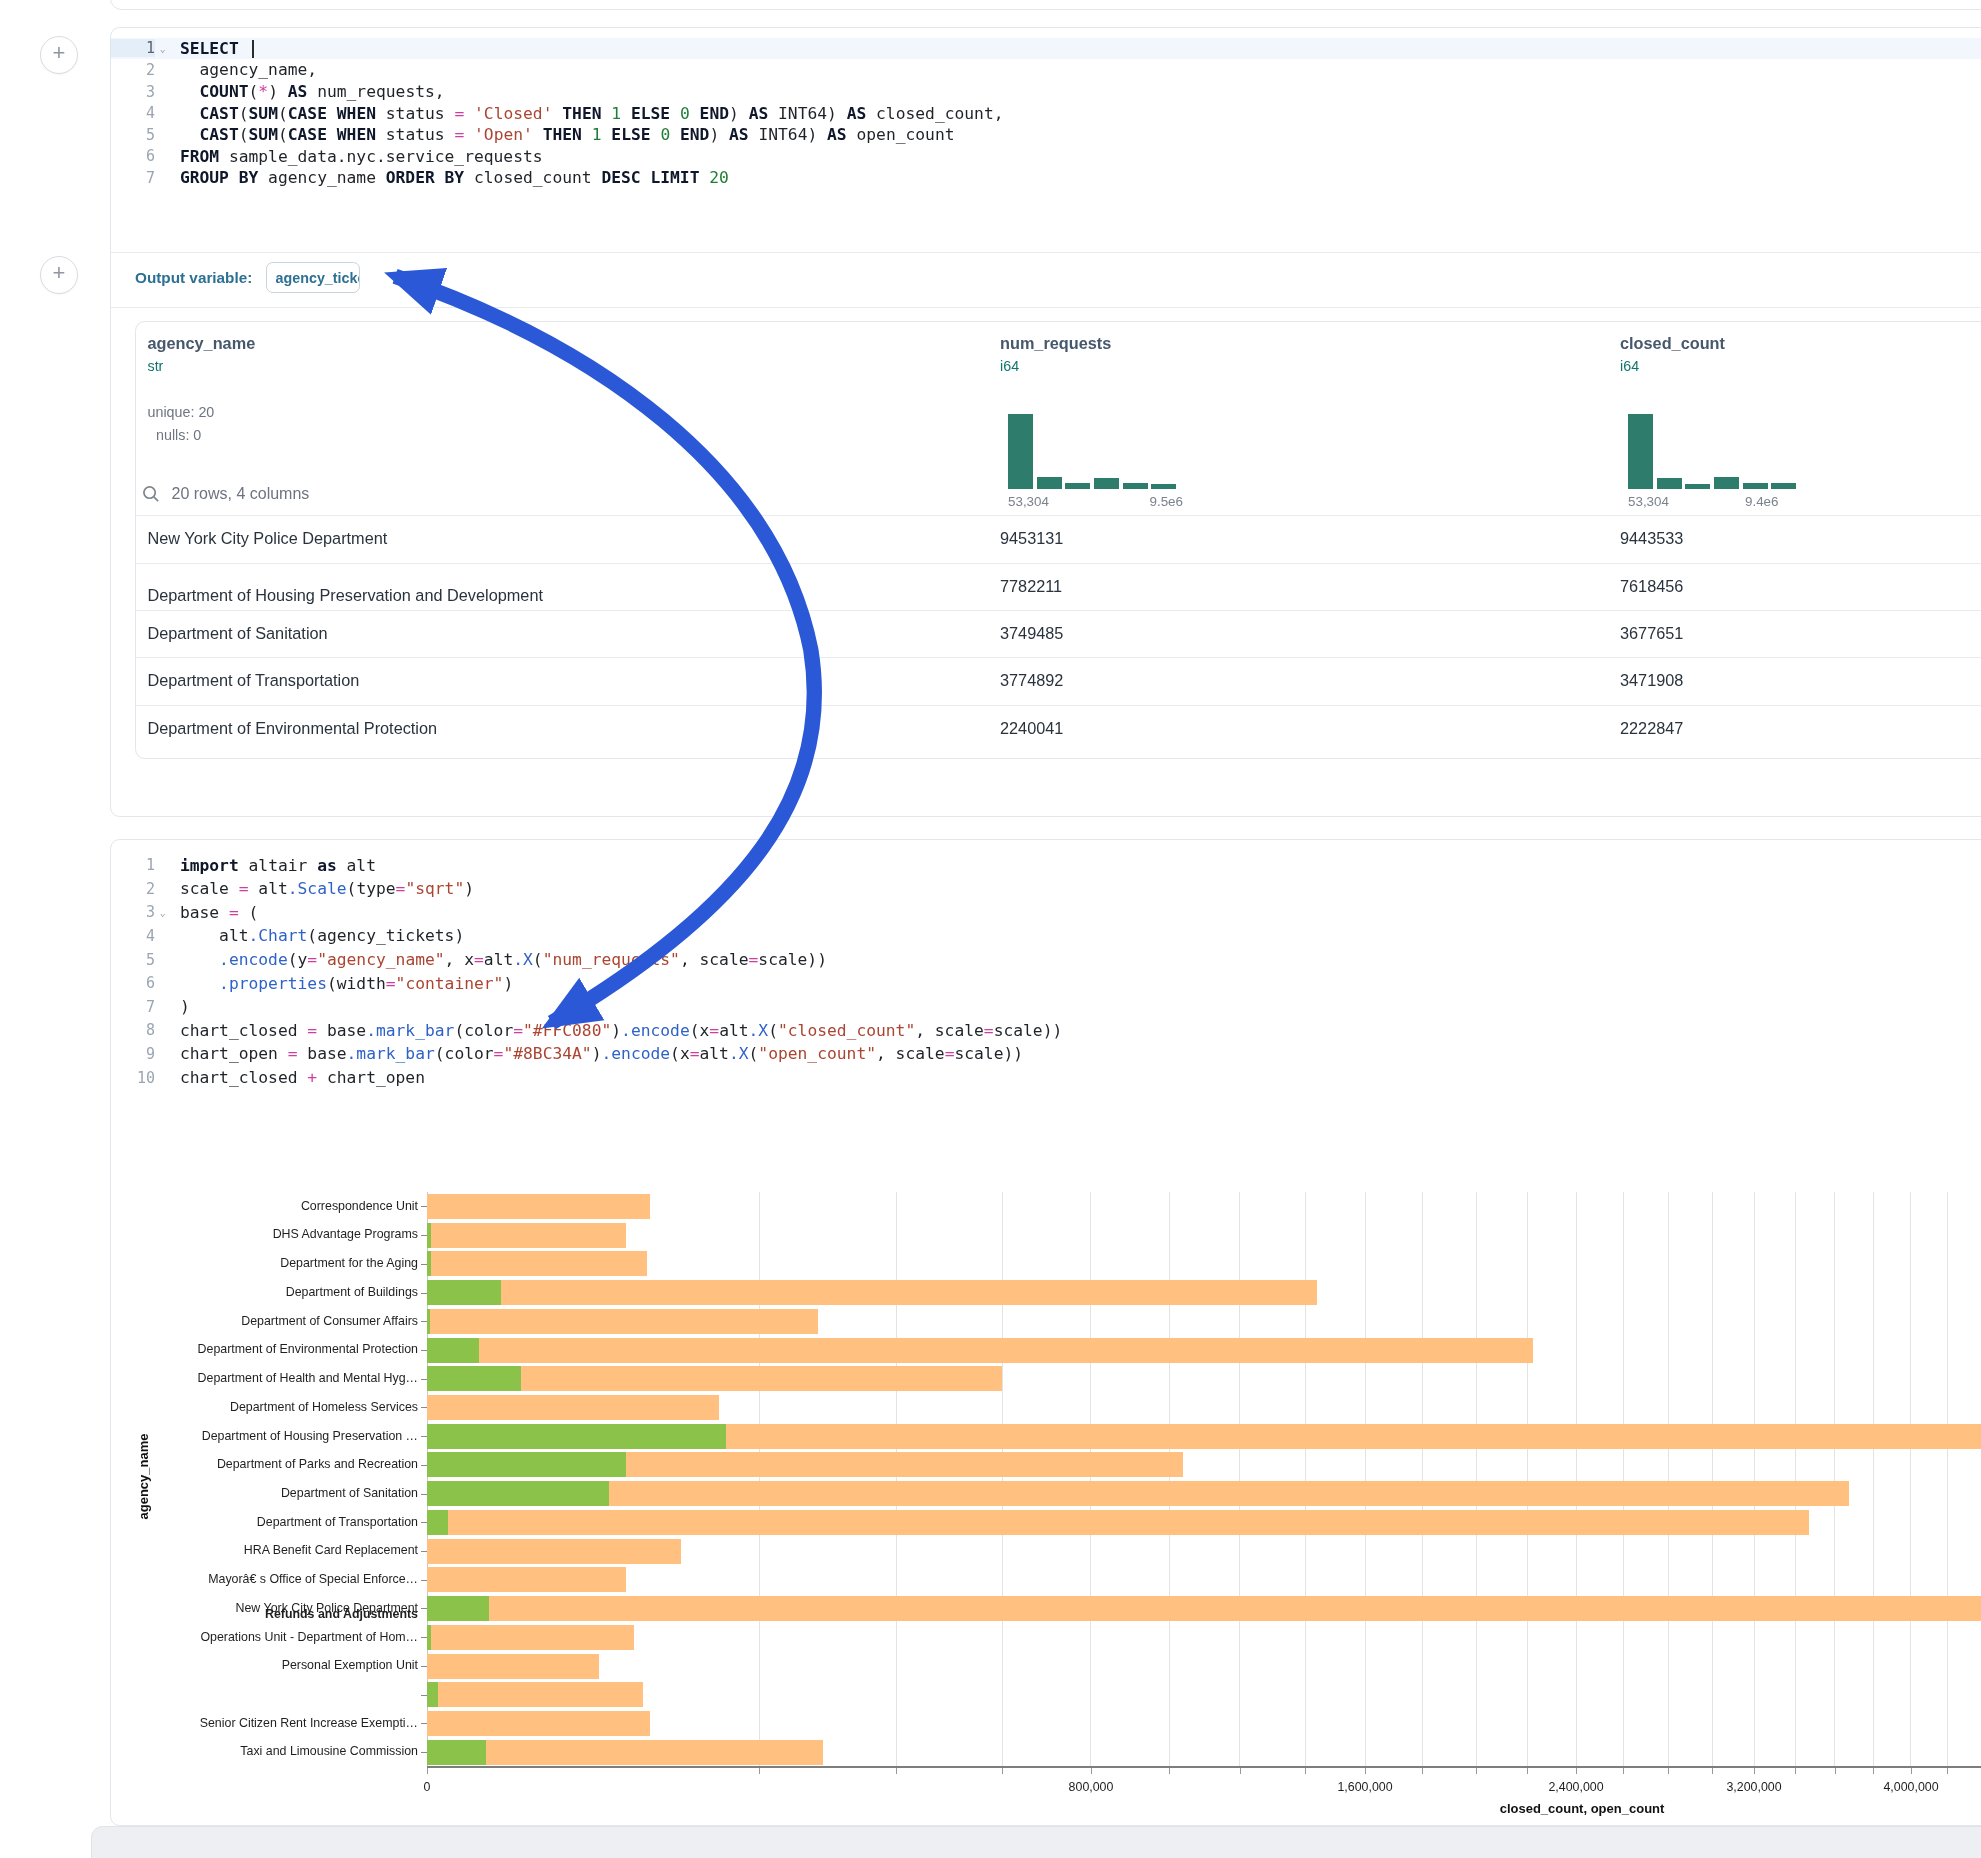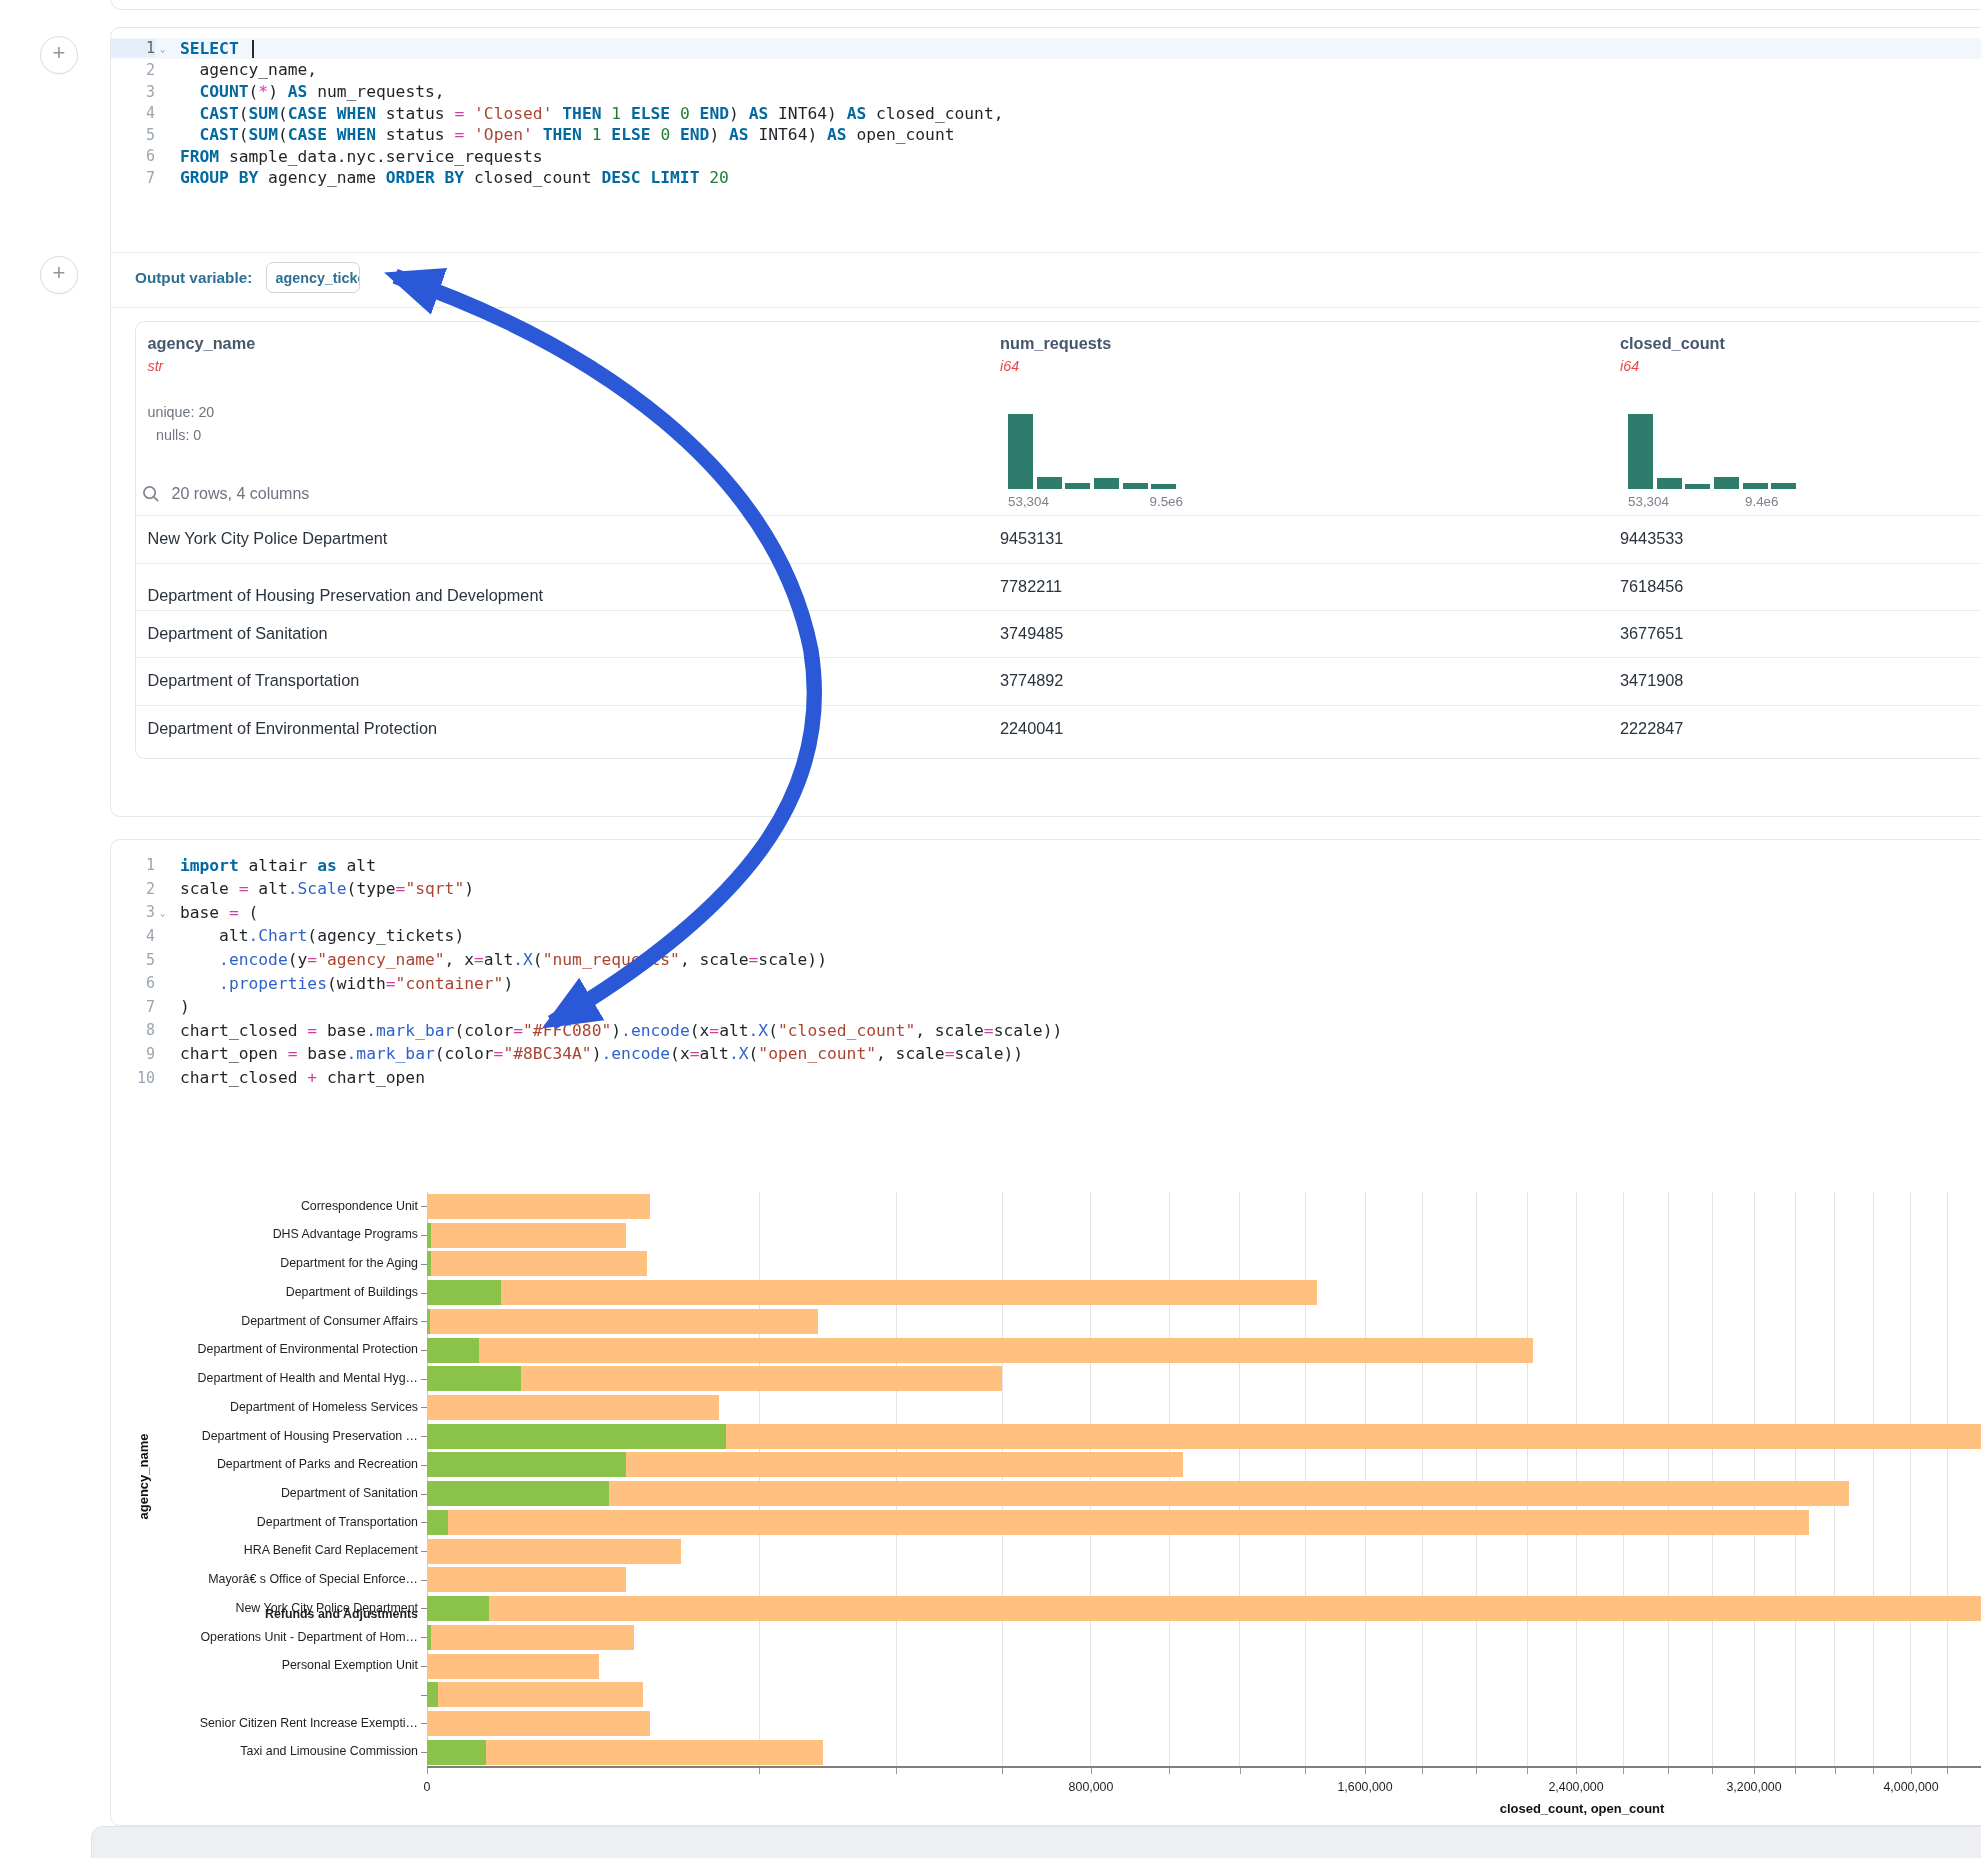--- a/index.html
+++ b/index.html
@@ -17,37 +17,37 @@
             box-shadow:0 1px 1.9px rgba(0,0,0,.04);}
   
   .code{position:absolute;left:0;right:0;font-family:"DejaVu Sans Mono",monospace;font-size:16.3px;}
   .crow{display:flex;align-items:center;white-space:pre;}
   .sql .crow{height:21.6px;} .py .crow{height:23.6px;}
   .gut{width:44px;text-align:right;color:#9aa5b1;font-size:15px;flex:0 0 44px;}
   .chv{width:15.3px;color:#8a94a0;font-size:9.6px;text-align:center;flex:0 0 15.3px;}
   .cbody{margin-left:9.6px;}
   .crow.active{background:#f1f7fd;}
   .crow.active .gut{background:#e4eef9;color:#5b6570;}
-  .tok-kw{color:#0369a1;font-weight:bold;}
+  .tok-kw{color:#0f172a;font-weight:bold;}
   .tok-pl{color:#1f2328;}
   .tok-st{color:#ab4532;}
   .tok-nu{color:#1e7e34;}
   .tok-op{color:#cf3e9e;}
   .tok-fn{color:#2f62c9;}
   .caret{display:inline-block;width:1.9px;height:18px;background:#2b2b2b;vertical-align:middle;margin-left:3.8px;}
   
   .outrow{position:absolute;left:0;right:0;border-top:1px solid #e7eaee;border-bottom:1px solid #e7eaee;}
   .outlabel{position:absolute;left:24px;top:16.3px;font-size:15.3px;font-weight:bold;color:#2c7093;}
   .outpill{position:absolute;left:155px;top:8.6px;width:94px;height:31px;border:1px solid #c9d4dc;
            border-radius:6.7px;background:#fff;overflow:hidden;font-size:14.3px;font-weight:bold;
            color:#2c7093;line-height:31px;padding-left:8.6px;box-sizing:border-box;white-space:nowrap;}
   
   .rtable{position:absolute;background:#fff;border:1px solid #e3e6ea;border-radius:9.6px;}
   .colname{position:absolute;font-weight:bold;font-size:16.3px;color:#46586c;}
-  .coltype{position:absolute;font-size:14.3px;color:#ef4444;font-style:italic;}
+  .coltype{position:absolute;font-size:14.3px;color:#0f766e;}
   .colstat{position:absolute;font-size:14.3px;color:#6d7680;}
   .hist{position:absolute;width:172px;height:75px;}
   .hist .hbar{position:absolute;bottom:0;width:25px;}
   .rangelab{position:absolute;font-size:13.4px;color:#7a828c;}
   .trow{position:absolute;left:0;right:0;height:47px;border-top:1px solid #e9ecef;font-size:16.3px;color:#2a333d;}
   .tcell{position:absolute;top:13.4px;white-space:nowrap;}
   .tfooter{position:absolute;font-size:16px;color:#6b7480;}
   
   .ylab{position:absolute;font-size:12.4px;color:#1f1f1f;text-align:right;white-space:nowrap;}
   .ytick{position:absolute;width:5.7px;height:1px;background:#8a8a8a;}

